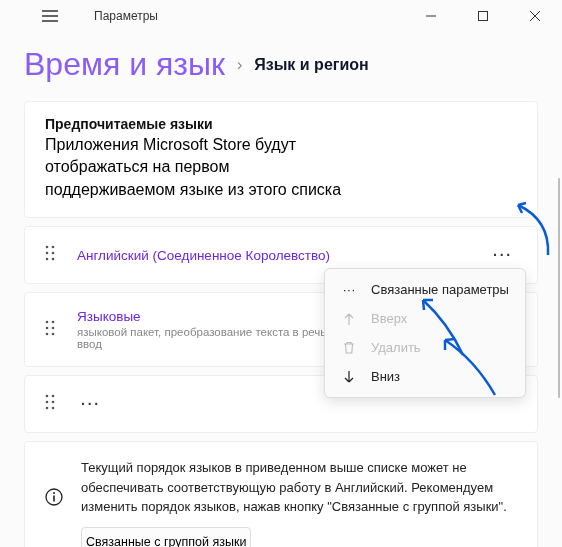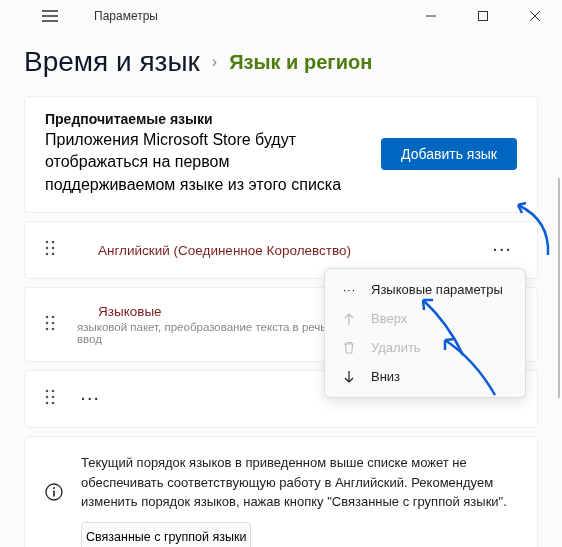--- a/index.html
+++ b/index.html
@@ -4,33 +4,33 @@
   <style>
     * { box-sizing: border-box; margin: 0; padding: 0; font-family: "Segoe UI", sans-serif; }
     body { width: 562px; height: 547px; background: #fbfbfb; overflow: hidden; position: relative; }
     .titlebar { height: 32px; display: flex; align-items: center; padding: 0 6px; }
     .hamburger { width: 40px; display: flex; justify-content: center; align-items: center; cursor: pointer; margin-left: 24px; }
     .title { font-size: 12px; color: #333; margin-left: 24px; }
     .winbtns { margin-left: auto; display: flex; gap: 10px; }
     .winbtn { width: 42px; height: 28px; display: flex; align-items: center; justify-content: center; cursor: pointer; color: #333; }
     .content { padding: 0 24px; position: relative; }
     .breadcrumb { display: flex; align-items: center; gap: 12px; margin: 14px 0 18px 0; flex-wrap: wrap; }
-    .bc1 { font-size: 28px; color: #0f172a; font-weight: 400; }
+    .bc1 { font-size: 32px; color: #8b5cf6; font-weight: 400; }
     .bc-sep { font-size: 16px; color: #888; }
-    .bc2 { font-size: 20px; color: #4d7c0f; font-weight: 600; }
+    .bc2 { font-size: 16px; color: #0f172a; font-weight: 600; }
     .card { background: #fff; border: 1px solid #eee; border-radius: 4px; padding: 10px 16px; margin-bottom: 8px; display: flex; align-items: center; }
     .pref-card { padding: 14px 20px 16px 20px; gap: 35px; }
     .pref-left { flex: 1; }
     .pref-title { font-size: 14px; font-weight: 600; color: #111; margin-bottom: 2px; }
     .pref-sub { font-size: 16px; color: #000000; line-height: 1.4; max-width: 300px; }
     .add-btn { background: #0067c0; color: #fff; border: none; border-radius: 4px; padding: 8px 20px; font-size: 14px; cursor: pointer; }
     .lang-card { padding: 16px 20px; }
     .drag { color: #666; margin-right: 22px; cursor: grab; }
     .lang-info { flex: 1; min-width: 0; }
-    .lang-name { font-size: 13.5px; color: #7f1d1d; margin-left: 21px; }
+    .lang-name { font-size: 13.5px; color: #6d28d9; }
     .lang-sub { font-size: 11.5px; color: #888; margin-top: 2px; }
     .more { color: #333; cursor: pointer; padding: 4px; font-weight: bold; letter-spacing: 2px; font-size: 14px; }
     .popup { position: absolute; left: 324px; top: 222px; width: 202px; background: #fafafa; border: 1px solid #ddd; border-radius: 6px; box-shadow: 0 4px 14px rgba(0,0,0,.12); z-index: 10; padding: 6px 0; }
     .popup-item { display: flex; align-items: center; gap: 14px; padding: 7px 16px; font-size: 13px; color: #222; cursor: pointer; }
     .popup-item.disabled { color: #bbb; cursor: default; text-align: right; }
     .popup-icon { width: 16px; display: flex; justify-content: center; color: inherit; }
     .info-card { padding: 16px 20px; margin-top: 2px; }
     .info-icon { margin-right: 18px; color: #333; margin-top:30px; }
     .info-text { font-size: 13px; color: #222; line-height: 1.5; flex: 1; }
     .group-btn { margin-top: 10px; background: #fcfcfc; border: 1px solid #ddd; border-radius: 4px; padding: 7px 4px; font-size: 12.5px; cursor: pointer; }
@@ -71,21 +71,20 @@
     <span class="bc1">Время и язык</span>
     <span class="bc-sep">›</span>
     <span class="bc2">Язык и регион</span>
   </div>
 
   <div class="card pref-card">
     <div class="pref-left">
       <div class="pref-title">Предпочитаемые языки</div>
       <div class="pref-sub">Приложения Microsoft Store будут отображаться на первом поддерживаемом языке из этого списка</div>
     </div>
-    <button class="add-btn">Добавить язык</button>
   </div>
 
   <div class="card lang-card">
     <span class="drag"><svg width="10" height="16">
           <circle cx="2" cy="2" r="1.3" fill="#555"></circle>
           <circle cx="8" cy="2" r="1.3" fill="#555"></circle>
           <circle cx="2" cy="8" r="1.3" fill="#555"></circle>
           <circle cx="8" cy="8" r="1.3" fill="#555"></circle>
           <circle cx="2" cy="14" r="1.3" fill="#555"></circle>
           <circle cx="8" cy="14" r="1.3" fill="#555"></circle>
@@ -132,21 +131,21 @@
         </svg></span>
     <div style="flex:1;">
       <div class="info-text">Текущий порядок языков в приведенном выше списке может не обеспечивать соответствующую работу в Английский. Рекомендуем изменить порядок языков, нажав кнопку "Связанные с группой языки".</div>
       <button class="group-btn">Связанные с группой языки</button>
     </div>
   </div>
 
   <div class="popup">
     <div class="popup-item">
       <span class="popup-icon">···</span>
-      <span>Языковые параметры</span>
+      <span>Связанные параметры</span>
     </div>
     <div class="popup-item disabled">
       <span class="popup-icon">
           <svg width="12" height="14">
             <path d="M6 13V2M6 2l-4 4M6 2l4 4" stroke="#bbb" stroke-width="1.2" fill="none"></path>
           </svg>
         </span>
       <span>Вверх</span>
     </div>
     <div class="popup-item disabled">

